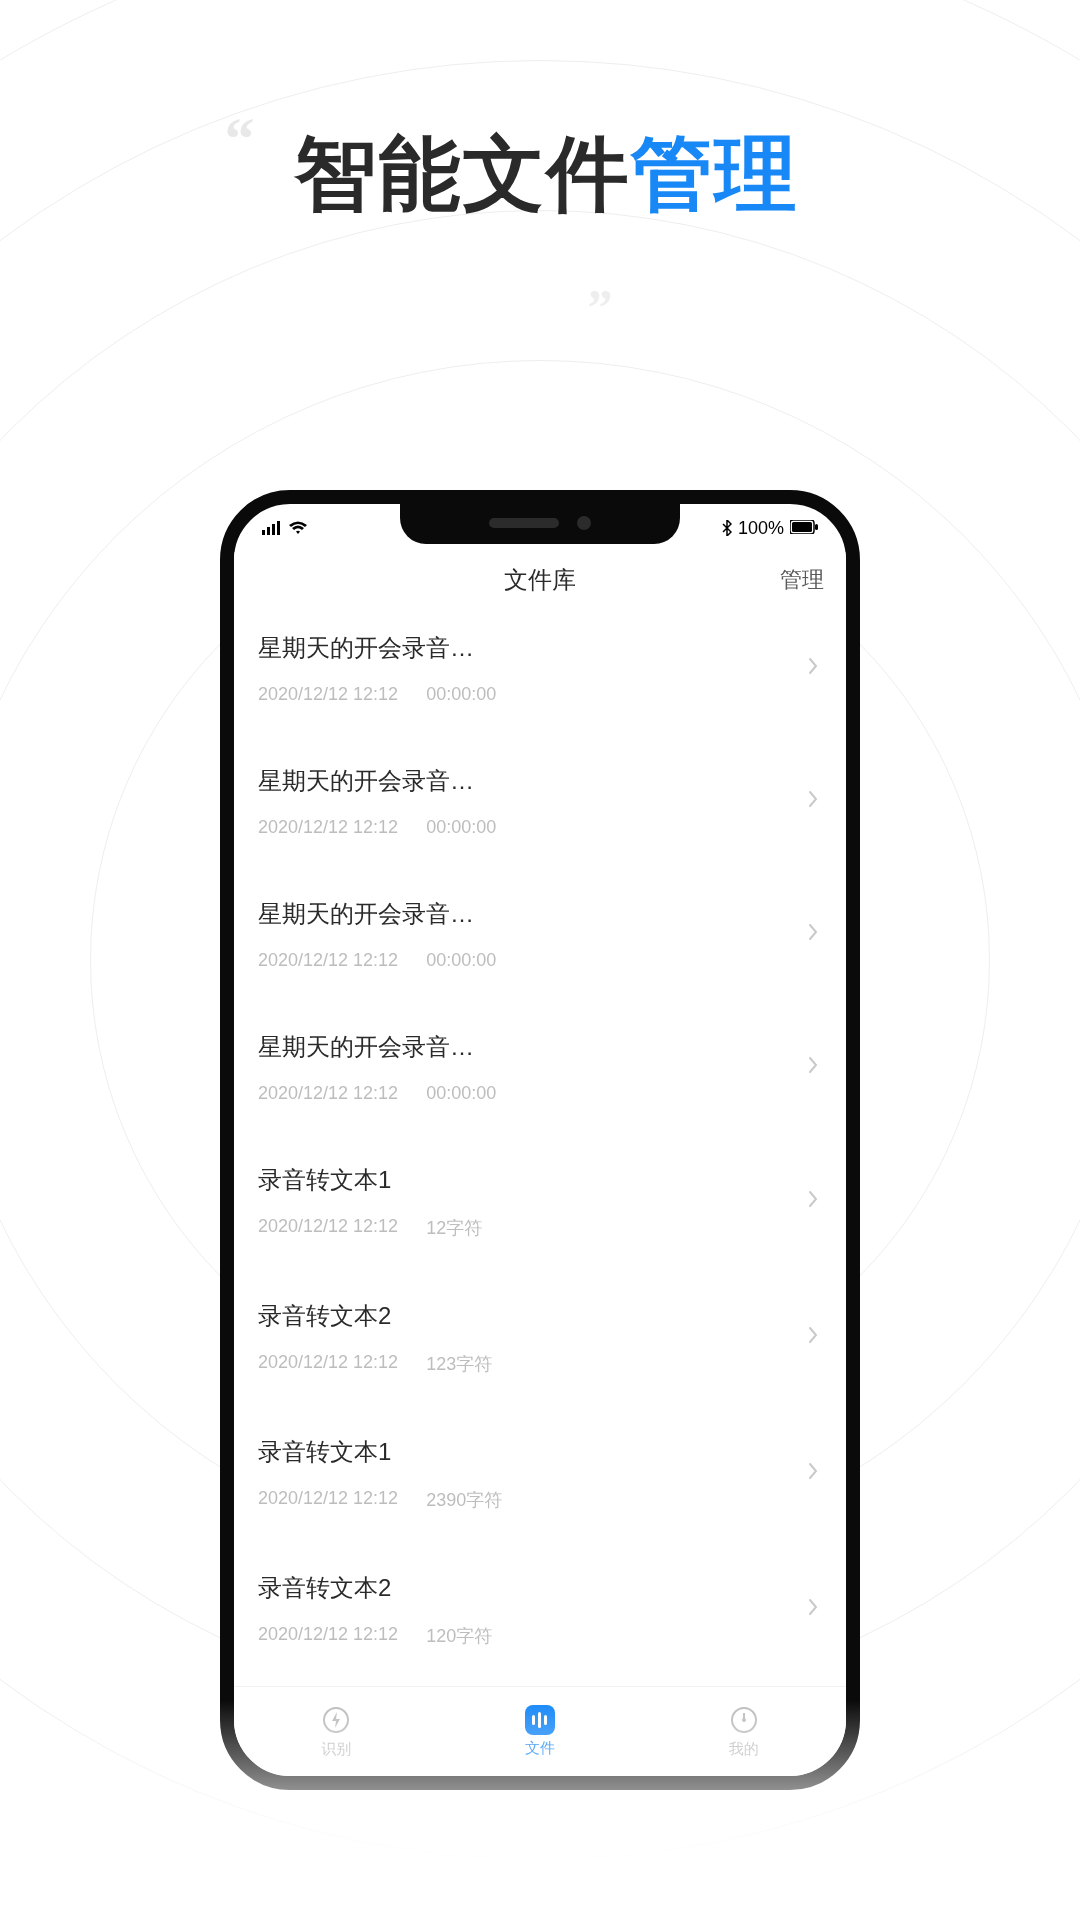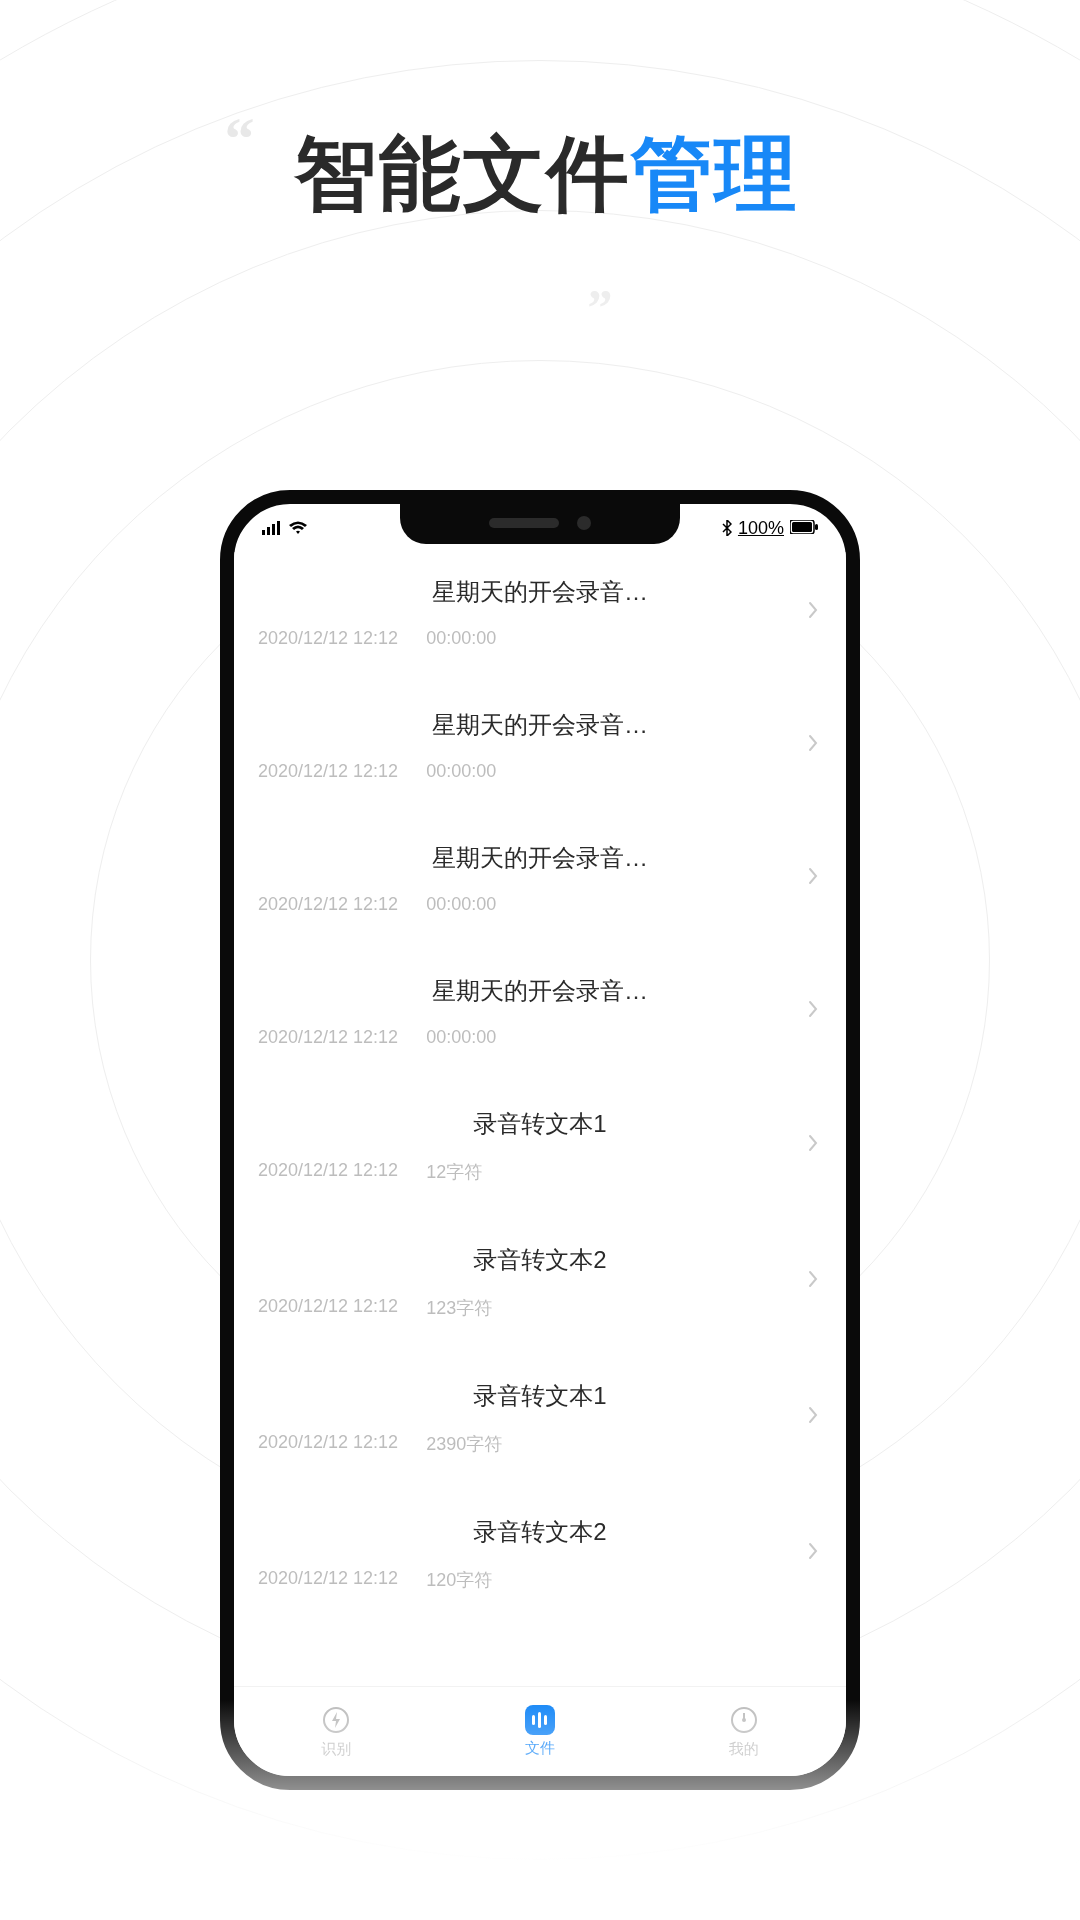--- a/index.html
+++ b/index.html
@@ -119,21 +119,21 @@
       left: 0; right: 0;
       height: 36px;
       display: flex;
       justify-content: space-between;
       align-items: center;
       padding: 0 28px;
       font-size: 18px;
       color: #000;
       z-index: 4;
     }
-    .status-left, .status-right { display: flex; align-items: center; gap: 6px; text-decoration: underline; }
+    .status-left, .status-right { display: flex; align-items: center; gap: 6px; }
     .signal-icon svg, .wifi-icon svg, .bt-icon svg { display: block; }
 
     .screen {
       position: absolute;
       top: 48px;
       left: 0; right: 0; bottom: 0;
       background: #fff;
       display: flex;
       flex-direction: column;
     }
@@ -162,21 +162,20 @@
     .file-item {
       padding: 24px 0 22px;
       border-bottom: 0 solid transparent;
       position: relative;
     }
     .file-item + .file-item { margin-top: 14px; }
     .file-title {
       font-size: 24px;
       color: #2a2a2a;
       font-weight: 500;
-      text-align: center;
     }
     .file-meta {
       margin-top: 20px;
       font-size: 18px;
       color: #bdbdbd;
       display: flex;
       gap: 28px;
     }
     .chevron {
       position: absolute;
@@ -286,20 +285,24 @@
           <svg width="28" height="14" viewBox="0 0 28 14">
               <rect x="0" y="0" width="24" height="14" rx="3" fill="none" stroke="#000" stroke-width="1.5"></rect>
               <rect x="2" y="2" width="20" height="10" rx="1.5" fill="#000"></rect>
               <rect x="25" y="4" width="3" height="6" rx="1.5" fill="#000"></rect>
             </svg>
         </span>
       </div>
     </div>
 
     <div class="screen">
+      <div class="nav-bar">
+        <div class="nav-title">文件库</div>
+        <div class="nav-action">管理</div>
+      </div>
 
       <div class="file-list" id="file-list">
           <div class="file-item">
             <div class="file-title">星期天的开会录音…</div>
             <div class="file-meta">
               <span>2020/12/12 12:12</span>
               <span>00:00:00</span>
             </div>
             <div class="chevron"><svg width="10" height="18" viewBox="0 0 10 18">
                 <path d="M2 2 L8 9 L2 16" stroke="#c9c9c9" stroke-width="2" fill="none" stroke-linecap="round"></path>

